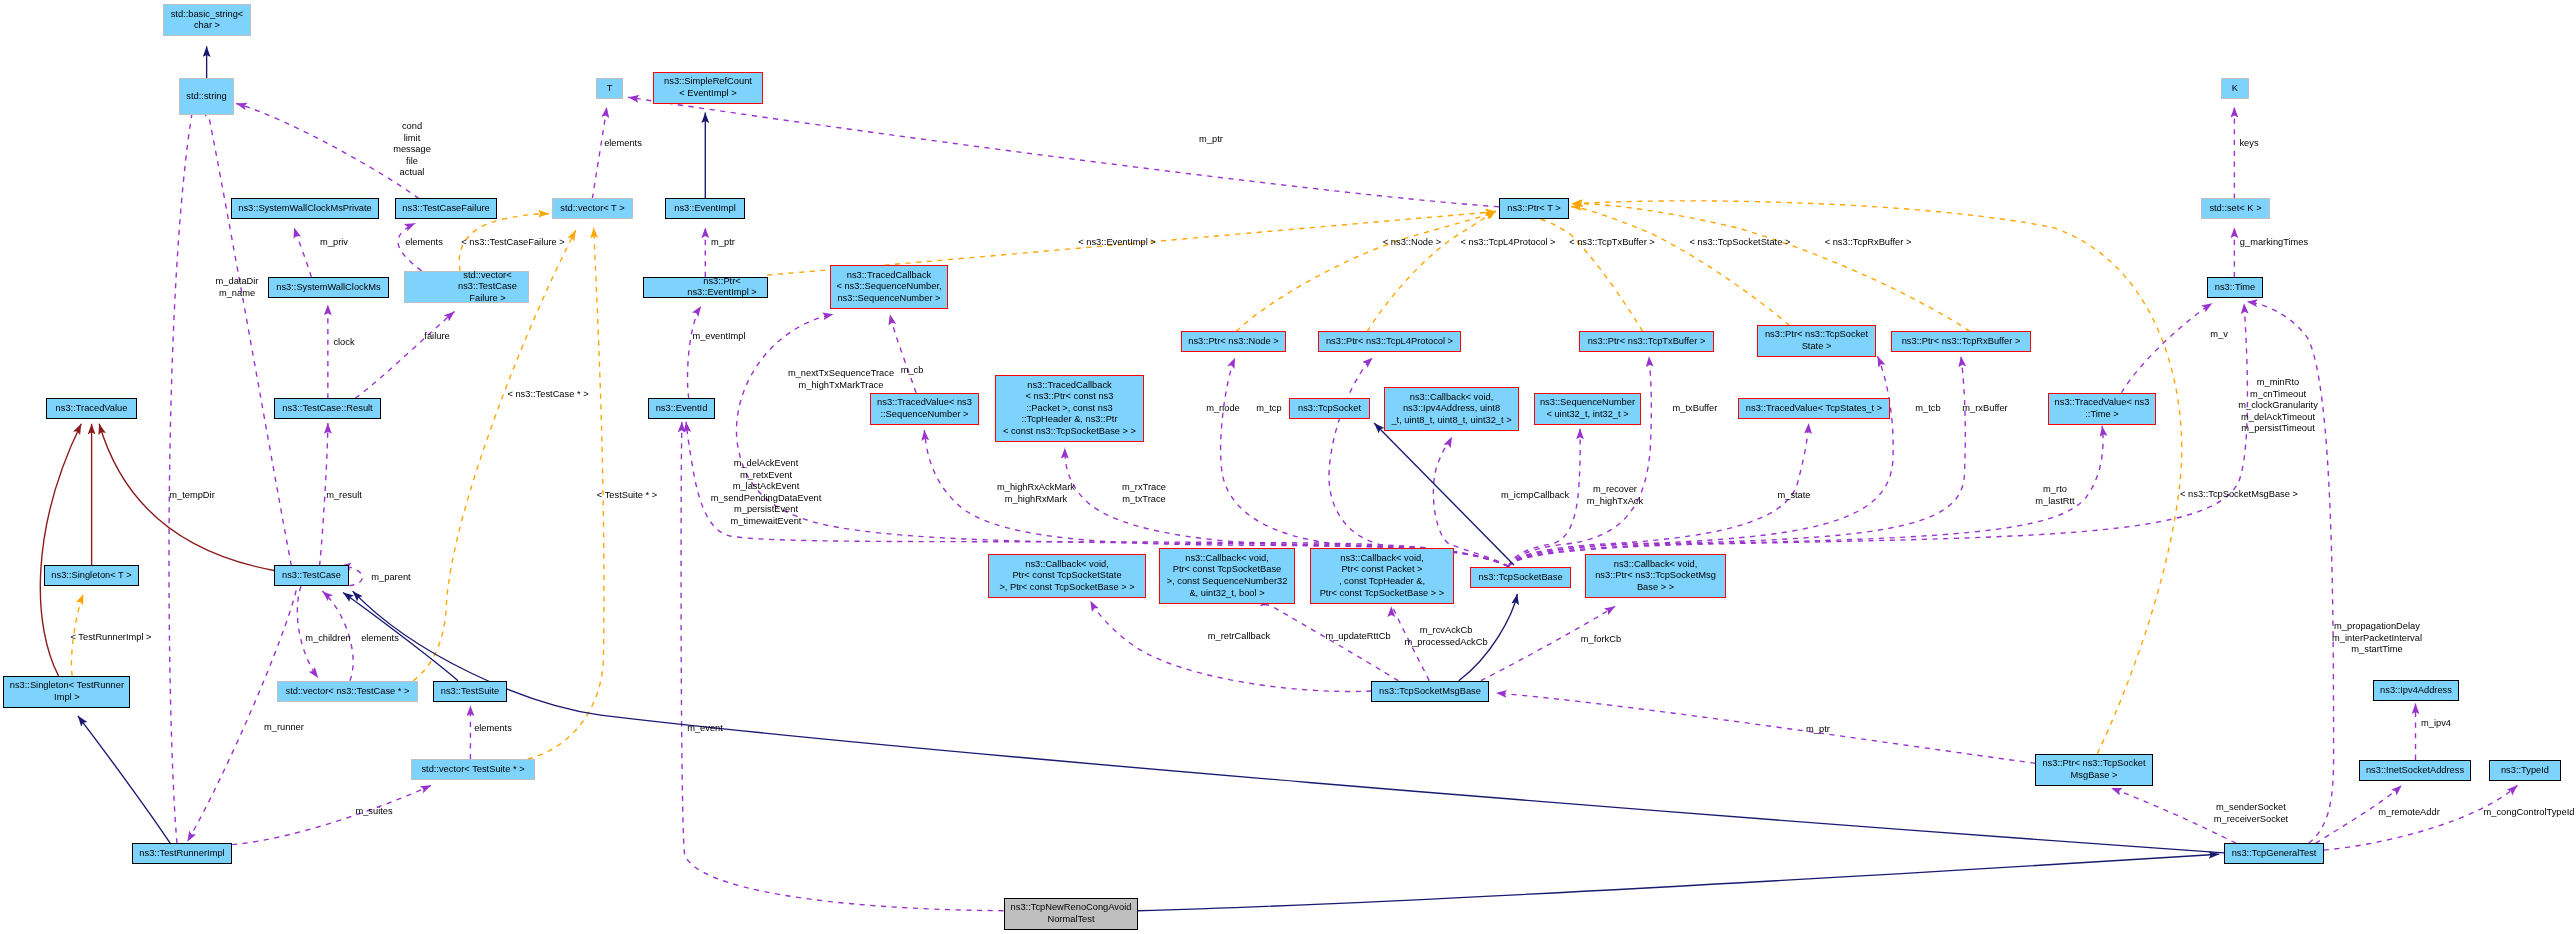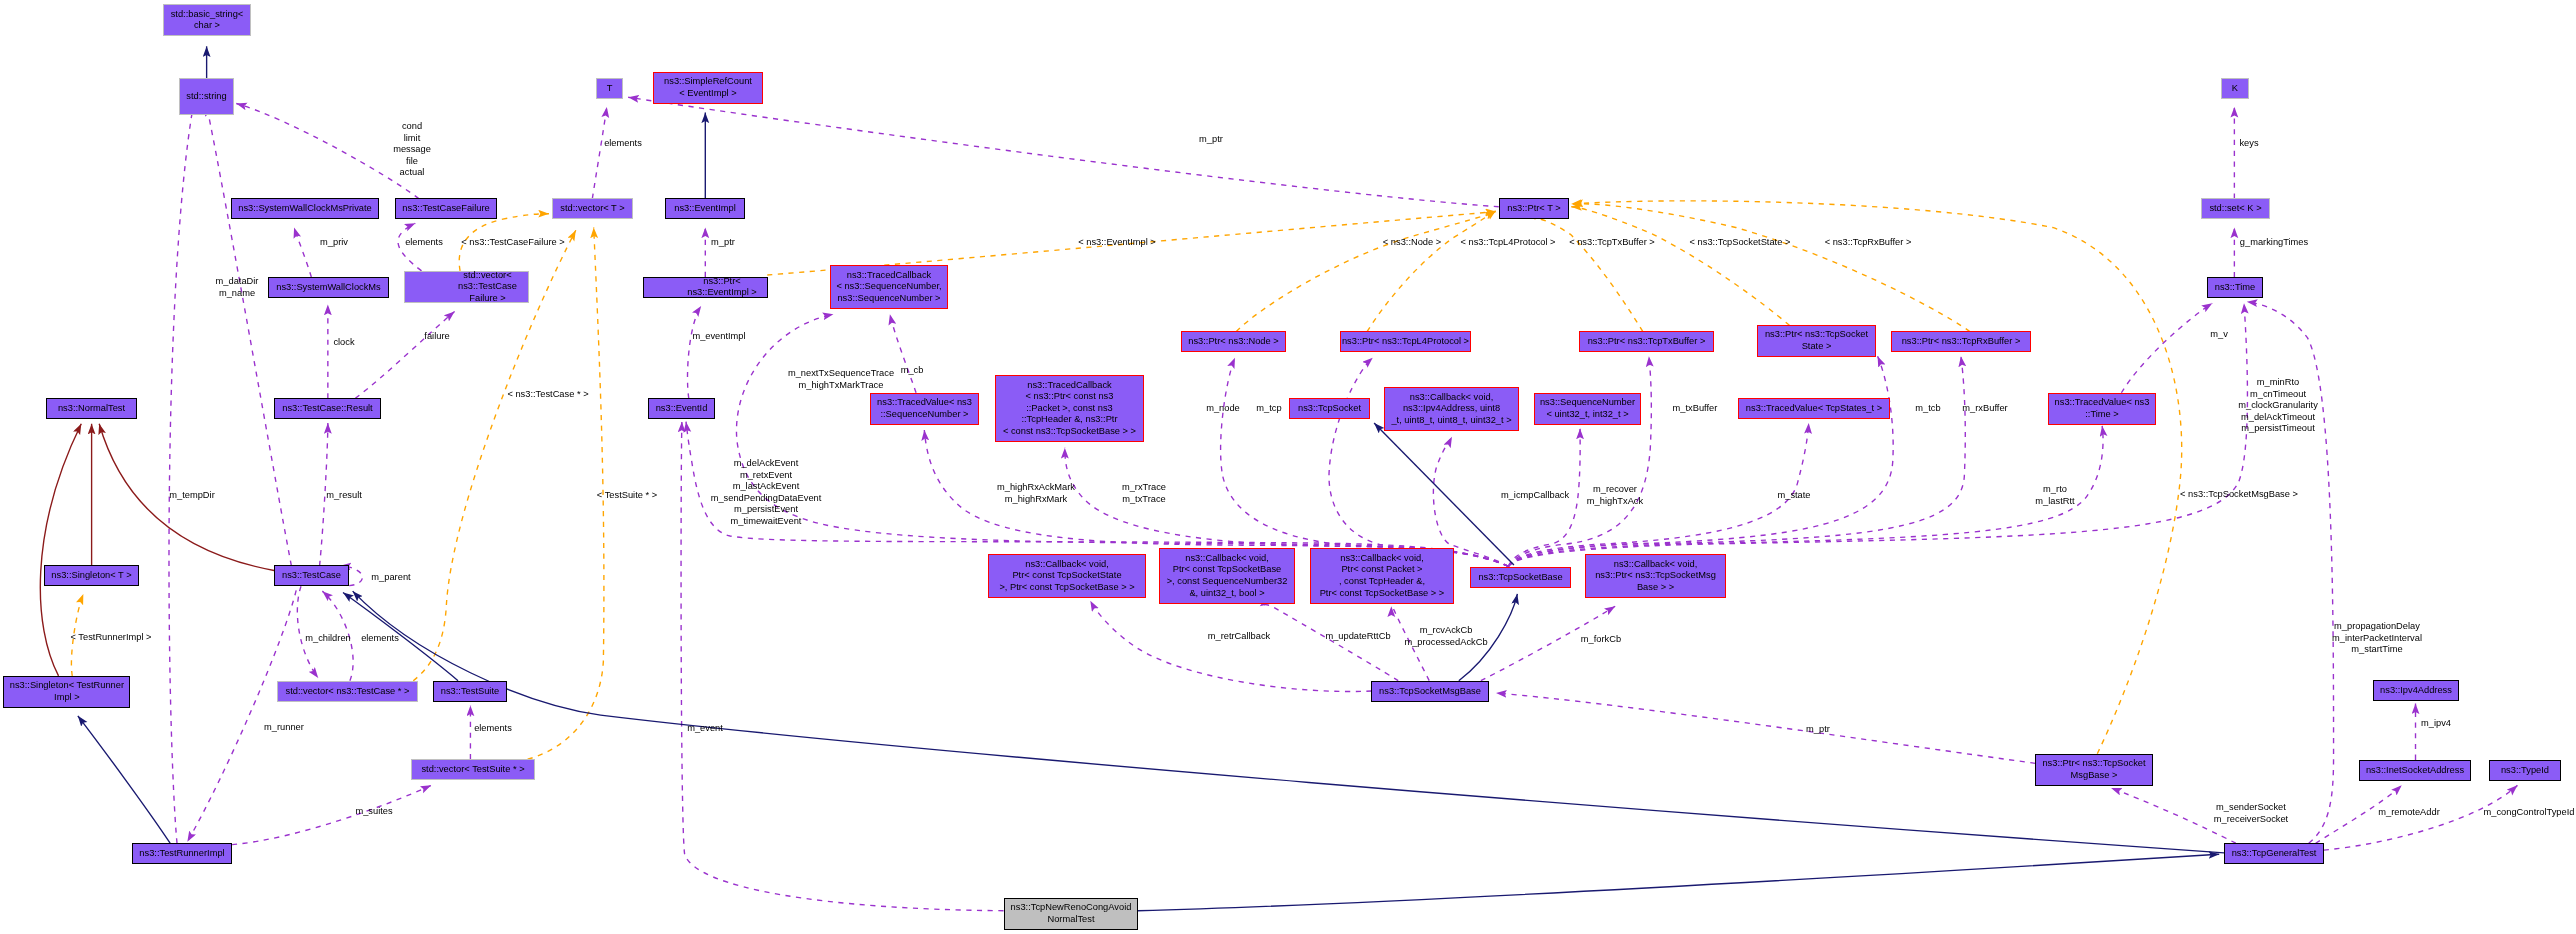--- a/index.html
+++ b/index.html
@@ -1,21 +1,21 @@
 <!DOCTYPE html>
 <html style="font-size:11px"><head>
 <meta charset="utf-8">
 <title>ns3 collaboration diagram</title>
 <style>
 html,body{margin:0;padding:0;background:#ffffff;}
 #canvas{position:relative;width:2576px;height:935px;background:#ffffff;
   font-family:"Liberation Sans",sans-serif;font-size:9.3px;color:#000000;overflow:hidden;}
 #edges{position:absolute;left:0;top:0;}
 .node{position:absolute;box-sizing:border-box;display:flex;align-items:center;justify-content:center;
-  text-align:center;line-height:11.6px;background:#8b5cf6;}
+  text-align:center;line-height:11.6px;background:#7dd3fc;}
 .node.grey{border:0.7px solid #c0c0c0;}
 .node.black{border:0.7px solid #000000;}
 .node.red{border:0.7px solid #ff0000;}
 .node.filled{border:0.7px solid #000000;background:#bfbfbf;}
 .elabel{position:absolute;text-align:center;line-height:11.6px;white-space:nowrap;transform:translateX(-50%);}
 </style>
 </head>
 <body>
 
 <div id="canvas">
@@ -204,38 +204,38 @@
     <div class="node black" style="left: 643px; top: 277px; width: 125px; height: 20.7px; padding-left: 33px;">
       <span>ns3::Ptr&lt; ns3::EventImpl &gt;</span>
     </div>
     <div class="node red" style="left: 830px; top: 265px; width: 118px; height: 44px;">
       <span>ns3::TracedCallback<br>&lt; ns3::SequenceNumber,<br>ns3::SequenceNumber &gt;</span>
     </div>
     <div class="node black" style="left: 2207px; top: 277px; width: 56px; height: 20.7px;">
       <span>ns3::Time</span>
     </div>
     <div class="node black" style="left: 46px; top: 398px; width: 91px; height: 20.7px;">
-      <span>ns3::NormalTest</span>
+      <span>ns3::TracedValue</span>
     </div>
     <div class="node black" style="left: 274px; top: 398px; width: 107px; height: 20.7px;">
       <span>ns3::TestCase::Result</span>
     </div>
     <div class="node black" style="left: 648px; top: 398px; width: 67px; height: 20.7px;">
       <span>ns3::EventId</span>
     </div>
     <div class="node red" style="left: 870px; top: 393px; width: 109px; height: 32px;">
       <span>ns3::TracedValue&lt; ns3<br>::SequenceNumber &gt;</span>
     </div>
     <div class="node red" style="left: 995px; top: 375px; width: 149px; height: 67px;">
       <span>ns3::TracedCallback<br>&lt; ns3::Ptr&lt; const ns3<br>::Packet &gt;, const ns3<br>::TcpHeader &amp;, ns3::Ptr<br>&lt; const ns3::TcpSocketBase &gt; &gt;</span>
     </div>
     <div class="node red" style="left: 1181px; top: 331px; width: 105px; height: 20.7px;">
       <span>ns3::Ptr&lt; ns3::Node &gt;</span>
     </div>
-    <div class="node red" style="left: 1318px; top: 331px; width: 131px; height: 20.7px; margin-left: 22px;">
+    <div class="node red" style="left: 1318px; top: 331px; width: 143px; height: 20.7px;">
       <span>ns3::Ptr&lt; ns3::TcpL4Protocol &gt;</span>
     </div>
     <div class="node red" style="left: 1579px; top: 331px; width: 135px; height: 20.7px;">
       <span>ns3::Ptr&lt; ns3::TcpTxBuffer &gt;</span>
     </div>
     <div class="node red" style="left: 1757px; top: 325px; width: 119px; height: 32px;">
       <span>ns3::Ptr&lt; ns3::TcpSocket<br>State &gt;</span>
     </div>
     <div class="node red" style="left: 1891px; top: 331px; width: 140px; height: 20.7px;">
       <span>ns3::Ptr&lt; ns3::TcpRxBuffer &gt;</span>

